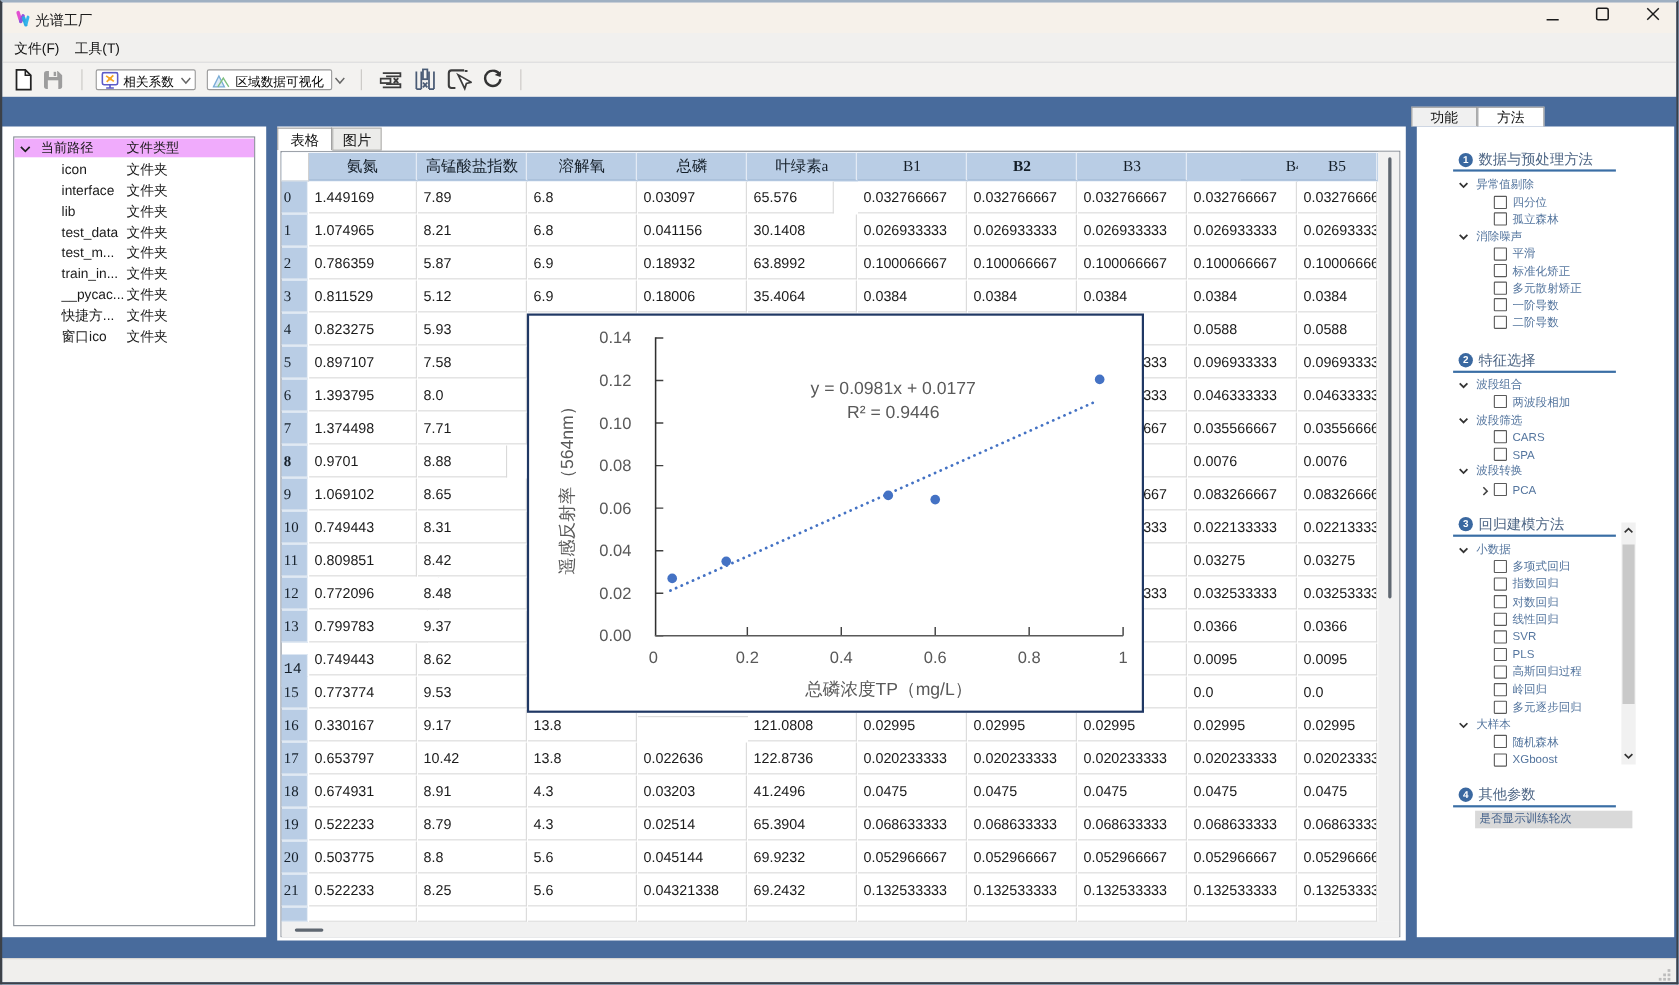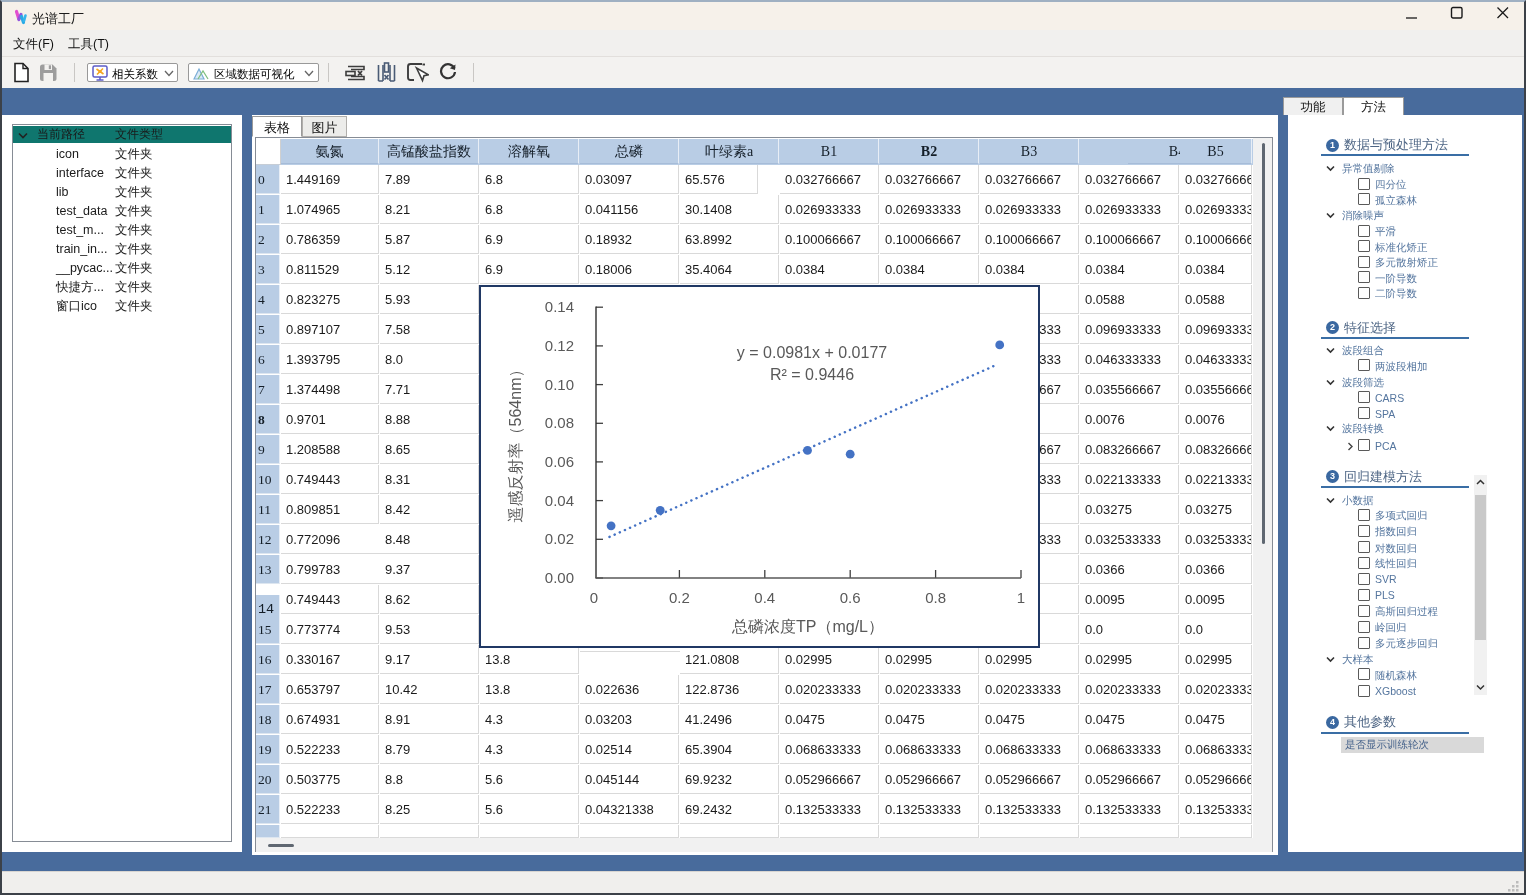--- a/index.html
+++ b/index.html
@@ -8,21 +8,21 @@
 .abs { position:absolute; }
 #titlebar { position:absolute; left:2px; top:2px; width:1522px; height:28px; background:#f6f1ea; }
 #title { position:absolute; left:30px; top:8px; font-size:13px; color:#1a1a1a; }
 #menubar { position:absolute; left:2px; top:30px; width:1522px; height:27px; background:#f1f0ee; border-bottom:1px solid #e2dfdc; font-size:12.5px; color:#111; }
 #toolbar { position:absolute; left:2px; top:57px; width:1522px; height:31px; background:#f3f2f0; }
 #statusbar { position:absolute; left:2px; top:871px; width:1522px; height:22px; background:#f0efed; border-top:1px solid #d8d5d1; }
 .combo { position:absolute; top:6px; height:19px; background:#fff; border:1px solid #999; border-radius:2px; font-size:11.5px; color:#000; }
 .tsep { position:absolute; top:6px; width:1px; height:19px; background:#c9c7c4; }
 #leftpanel { position:absolute; left:2px; top:115px; width:240px; height:737px; background:#fff; }
 #ltree { position:absolute; left:12px; top:124px; width:220px; height:718px; border:1px solid #868c95; background:#fff; }
-.ltreehead { position:absolute; left:13px; top:126px; width:218px; height:17px; background:#0f766e; font-size:12px; color:#1a1a1a; line-height:17px; }
+.ltreehead { position:absolute; left:13px; top:126px; width:218px; height:17px; background:#f0abfc; font-size:12px; color:#1a1a1a; line-height:17px; }
 .litem { position:absolute; left:13px; width:218px; height:19px; font-size:12.5px; color:#1a1a1a; line-height:19px; }
 #centerpanel { position:absolute; left:252px; top:115px; width:1026px; height:740px; background:#fff; }
 .ctab { position:absolute; top:116px; height:21px; font-size:13px; color:#111; text-align:center; line-height:21px; font-family:"Liberation Serif",serif; }
 #tablewrap { position:absolute; left:255px; top:137px; width:1018px; height:715px; border:1px solid #868c95; background:#fff; }
 .thead { position:absolute; background:#b9cde5; }
 .corner { position:absolute; background:#fff; border-right:1px solid #d0d0d0; border-bottom:1px solid #c6cdd6; }
 .th { position:absolute; height:25px; background:#b9cde5; border-right:1px solid #e8eef6; border-bottom:1px solid #a6bcd8; text-align:center; line-height:25px; font-size:14px; color:#141e28; font-family:"Liberation Serif",serif; }
 .rh { position:absolute; width:24px; height:29px; background:#b9cde5; border-right:1px solid #e8eef6; border-bottom:1px solid #dde6f0; font-size:13.5px; color:#141e28; line-height:29px; padding-left:2px; font-family:"Liberation Serif",serif; }
 .td { position:absolute; height:29px; background:#fff; border-right:1px solid #d9d9d9; border-bottom:1px solid #d9d9d9; font-size:13px; color:#1a1a1a; line-height:29px; padding-left:5px; overflow:hidden; white-space:nowrap; }
 #vscroll { position:absolute; left:1253px; top:138px; width:19px; height:700px; background:#f1f1f1; }
@@ -90,21 +90,21 @@
           <path d="M8 6.5 L11.5 9"></path>
           <path d="M8 6.5 L5 9.5"></path>
         </g>
    <circle cx="8" cy="6.5" r="1.6" fill="#f5a623"></circle>
   </svg>
   <span class="abs" style="left:24px;top:2.5px">相关系数</span>
   <svg class="abs" style="left:76px;top:6px" width="10" height="7">
         <path d="M1 1 L5 5.5 L9 1" fill="none" stroke="#666" stroke-width="1.3"></path>
       </svg>
  </div>
- <div class="combo" style="left:186px;width:131px">
+ <div class="combo" style="left:186px;width:114px">
   <svg class="abs" style="left:4px;top:1px" width="17" height="16">
    <path d="M1 14 L6 4 L11 14 Z" fill="#dceaf7" stroke="#7badd6" stroke-width="1.2"></path>
    <path d="M5 14 L10 6 L15 14" fill="none" stroke="#7fbf7f" stroke-width="1.2"></path>
   </svg>
   <span class="abs" style="left:25px;top:2.5px">区域数据可视化</span>
   <svg class="abs" style="left:115px;top:6px" width="10" height="7">
         <path d="M1 1 L5 5.5 L9 1" fill="none" stroke="#666" stroke-width="1.3"></path>
       </svg>
  </div>
  <div class="tsep" style="left:326px"></div>
@@ -275,31 +275,31 @@
 <div class="td" style="left:480px;top:375px;width:99px">7.0</div>
 <div class="td" style="left:580px;top:375px;width:99px">0.0330</div>
 <div class="td" style="left:680px;top:375px;width:99px">49.9</div>
 <div class="td" style="left:780px;top:375px;width:99px">0.035566667</div>
 <div class="td" style="left:880px;top:375px;width:99px">0.035566667</div>
 <div class="td" style="left:980px;top:375px;width:99px">0.035566667</div>
 <div class="td" style="left:1080px;top:375px;width:99px">0.035566667</div>
 <div class="td" style="left:1180px;top:375px;width:72px">0.035566667</div>
 <div class="rh" style="left:256px;top:405px;font-weight:bold;">8</div>
 <div class="td" style="left:281px;top:405px;width:98px">0.9701</div>
-<div class="td" style="left:380px;top:405px;width:99px">8.88</div>
+<div class="td" style="left:380px;top:405px;width:81px">8.88</div>
 <div class="td" style="left:480px;top:405px;width:99px">6.6</div>
 <div class="td" style="left:580px;top:405px;width:99px">0.0076</div>
 <div class="td" style="left:680px;top:405px;width:99px">44.1</div>
 <div class="td" style="left:780px;top:405px;width:99px">0.0076</div>
 <div class="td" style="left:880px;top:405px;width:99px">0.0076</div>
 <div class="td" style="left:980px;top:405px;width:99px">0.0076</div>
 <div class="td" style="left:1080px;top:405px;width:99px">0.0076</div>
 <div class="td" style="left:1180px;top:405px;width:72px">0.0076</div>
 <div class="rh" style="left:256px;top:435px;">9</div>
-<div class="td" style="left:281px;top:435px;width:98px">1.208588</div>
+<div class="td" style="left:281px;top:435px;width:98px">1.069102</div>
 <div class="td" style="left:380px;top:435px;width:99px">8.65</div>
 <div class="td" style="left:480px;top:435px;width:99px">6.7</div>
 <div class="td" style="left:580px;top:435px;width:99px">0.0701</div>
 <div class="td" style="left:680px;top:435px;width:99px">52.6</div>
 <div class="td" style="left:780px;top:435px;width:99px">0.083266667</div>
 <div class="td" style="left:880px;top:435px;width:99px">0.083266667</div>
 <div class="td" style="left:980px;top:435px;width:99px">0.083266667</div>
 <div class="td" style="left:1080px;top:435px;width:99px">0.083266667</div>
 <div class="td" style="left:1180px;top:435px;width:72px">0.083266667</div>
 <div class="rh" style="left:256px;top:465px;">10</div>

